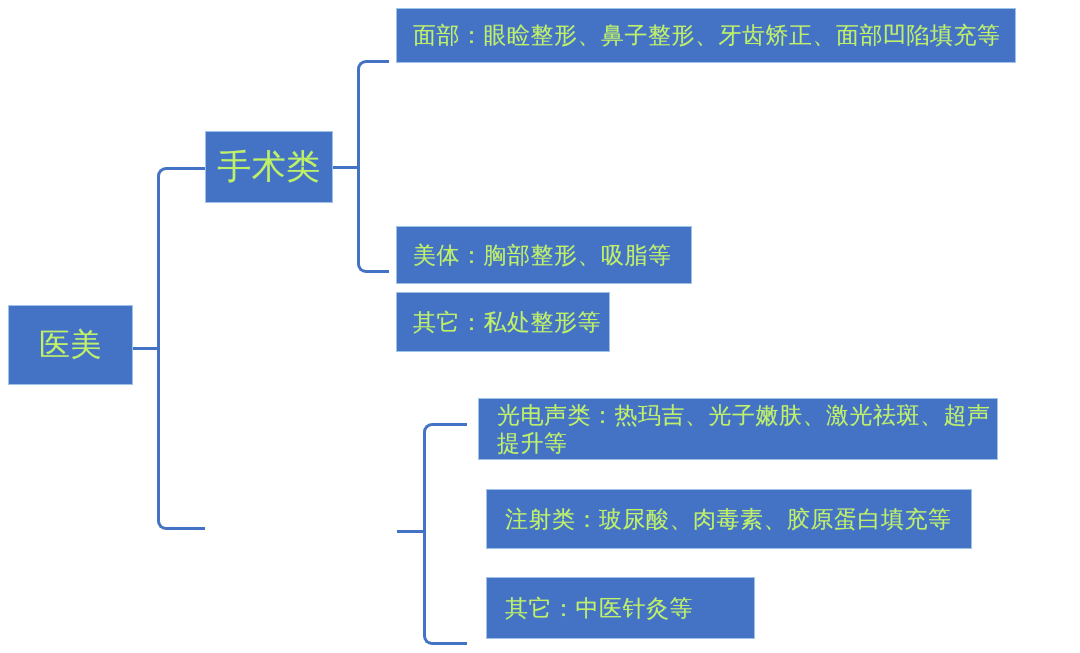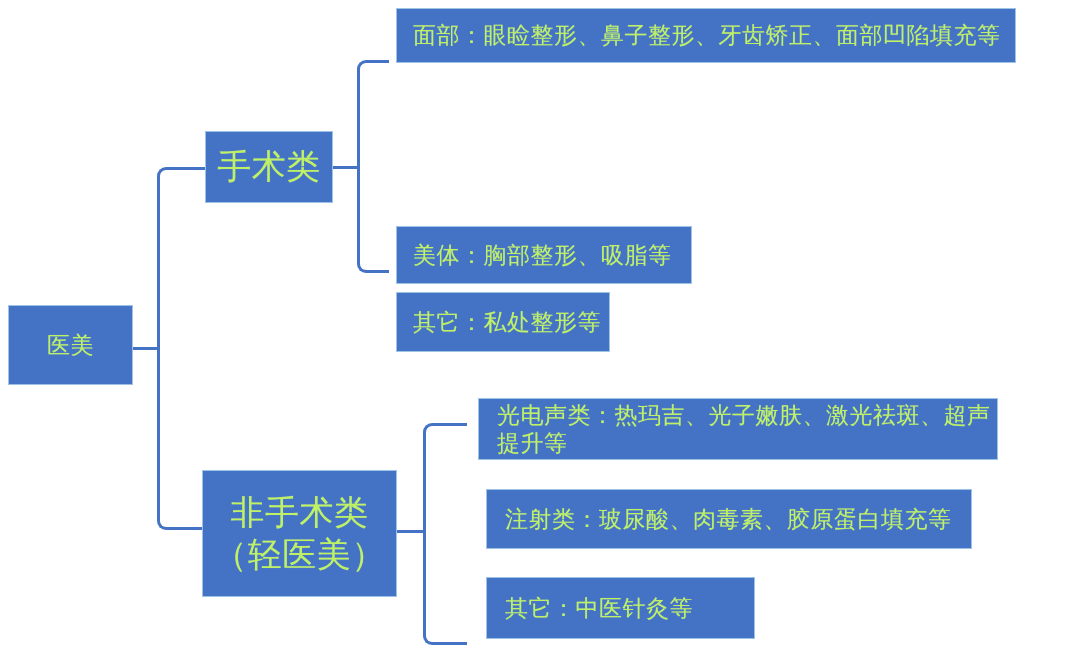--- a/index.html
+++ b/index.html
@@ -35,21 +35,21 @@
   }
   .node-left {
     justify-content: flex-start;
     text-align: left;
   }
   .node-label {
     display: block;
     white-space: pre-line;
   }
   
-  .lvl0 { font-size: 23px; }
+  .lvl0 { font-size: 31px; }
   .lvl1 { font-size: 34px; }
   .lvl2 { font-size: 23px; }
 
   
   .bracket {
     position: absolute;
     box-sizing: border-box;
     border-left: 3px solid #4472c4;
     border-top: 3px solid #4472c4;
     border-bottom: 3px solid #4472c4;
@@ -88,24 +88,20 @@
 
 
   <div class="node node-left lvl2" style="left:396px; top:198px; width:296px; height:58px; padding-left:16px;margin-top:28px;">
     <span class="node-label">美体：胸部整形、吸脂等</span>
   </div>
 
   <div class="node node-left lvl2" style="left:396px; top:292px; width:214px; height:60px; padding-left:16px;">
     <span class="node-label">其它：私处整形等</span>
   </div>
 
-  <div class="node node-center lvl1" style="left:202px; top:470px; width:195px; height:127px;">
-    <span class="node-label">非手术类
-（轻医美）</span>
-  </div>
 
   <div class="stub" style="left:397px; top:530px; width:28px;"></div>
   <div class="bracket" style="left:423px; top:423px; width:44px; height:222px;"></div>
 
   <div class="node node-left lvl2" style="left:478px; top:398px; width:520px; height:62px; padding-left:18px;">
     <span class="node-label">光电声类：热玛吉、光子嫩肤、激光祛斑、超声提升等</span>
   </div>
 
   <div class="node node-left lvl2" style="left:486px; top:489px; width:486px; height:60px; padding-left:18px;">
     <span class="node-label">注射类：玻尿酸、肉毒素、胶原蛋白填充等</span>

